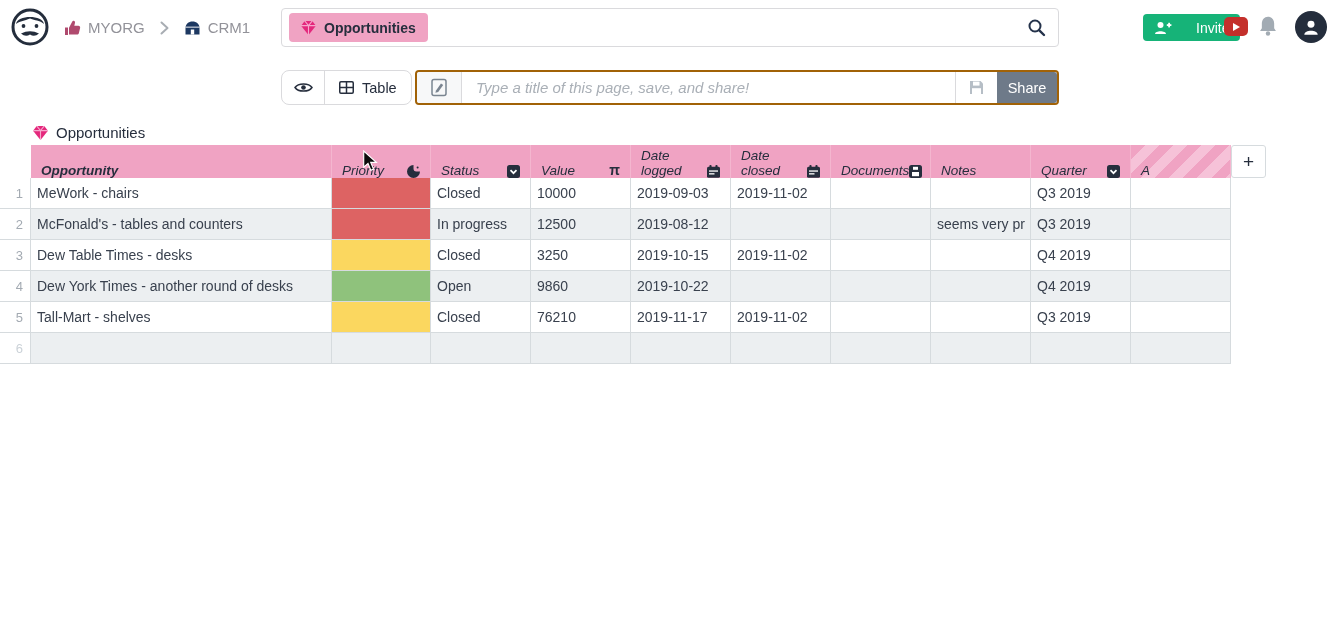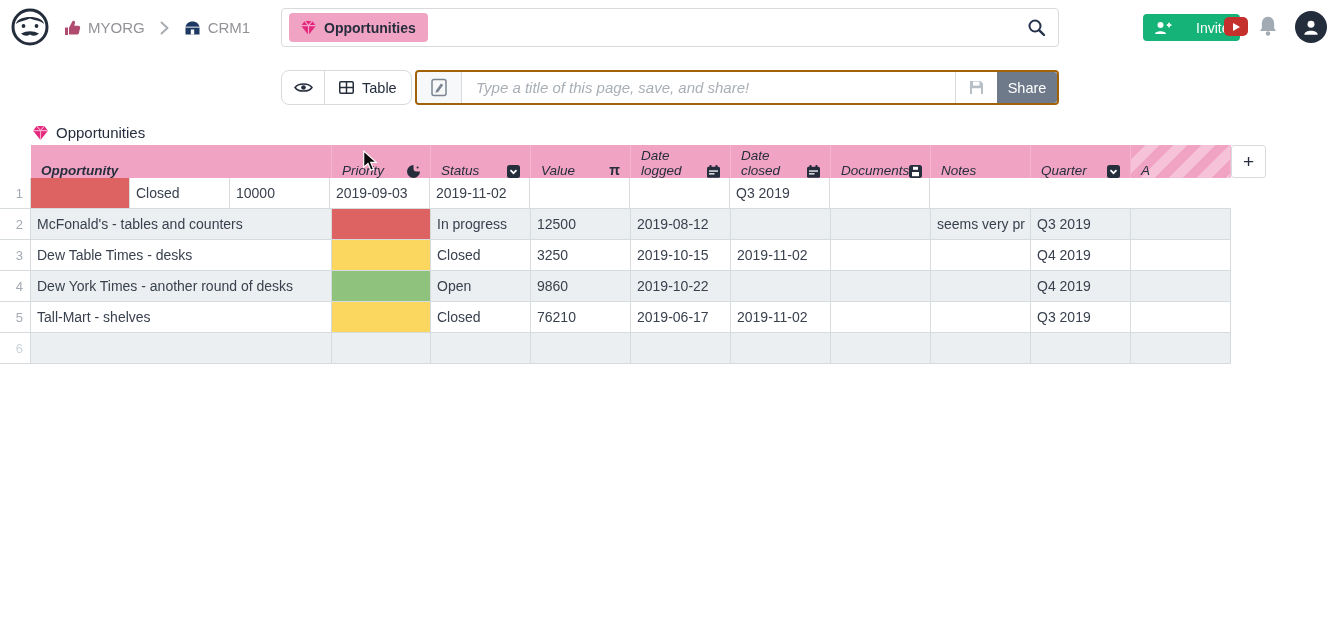--- a/index.html
+++ b/index.html
@@ -296,20 +296,21 @@
           </svg>
       </span>
     </div>
     <div class="hcell c9 striped">
       <span>A</span>
     </div>
   </div>
 
   <div class="row">
     <div class="gutter">1</div>
+    <div class="cell c0">MeWork - chairs</div>
     <div class="cell c1" style="background-color: rgb(221, 99, 99);"></div>
     <div class="cell c2">Closed</div>
     <div class="cell c3">10000</div>
     <div class="cell c4">2019-09-03</div>
     <div class="cell c5">2019-11-02</div>
     <div class="cell c6"></div>
     <div class="cell c7"></div>
     <div class="cell c8">Q3 2019</div>
     <div class="cell c9"></div>
   </div>
@@ -355,21 +356,21 @@
     <div class="cell c8">Q4 2019</div>
     <div class="cell c9"></div>
   </div>
 
   <div class="row">
     <div class="gutter">5</div>
     <div class="cell c0">Tall-Mart - shelves</div>
     <div class="cell c1" style="background-color: rgb(251, 215, 95);"></div>
     <div class="cell c2">Closed</div>
     <div class="cell c3">76210</div>
-    <div class="cell c4">2019-06-17</div>
+    <div class="cell c4">2019-11-17</div>
     <div class="cell c5">2019-11-02</div>
     <div class="cell c6"></div>
     <div class="cell c7"></div>
     <div class="cell c8">Q3 2019</div>
     <div class="cell c9"></div>
   </div>
 
   <div class="row alt newrow">
     <div class="gutter">6</div>
     <div class="cell c0"></div>

